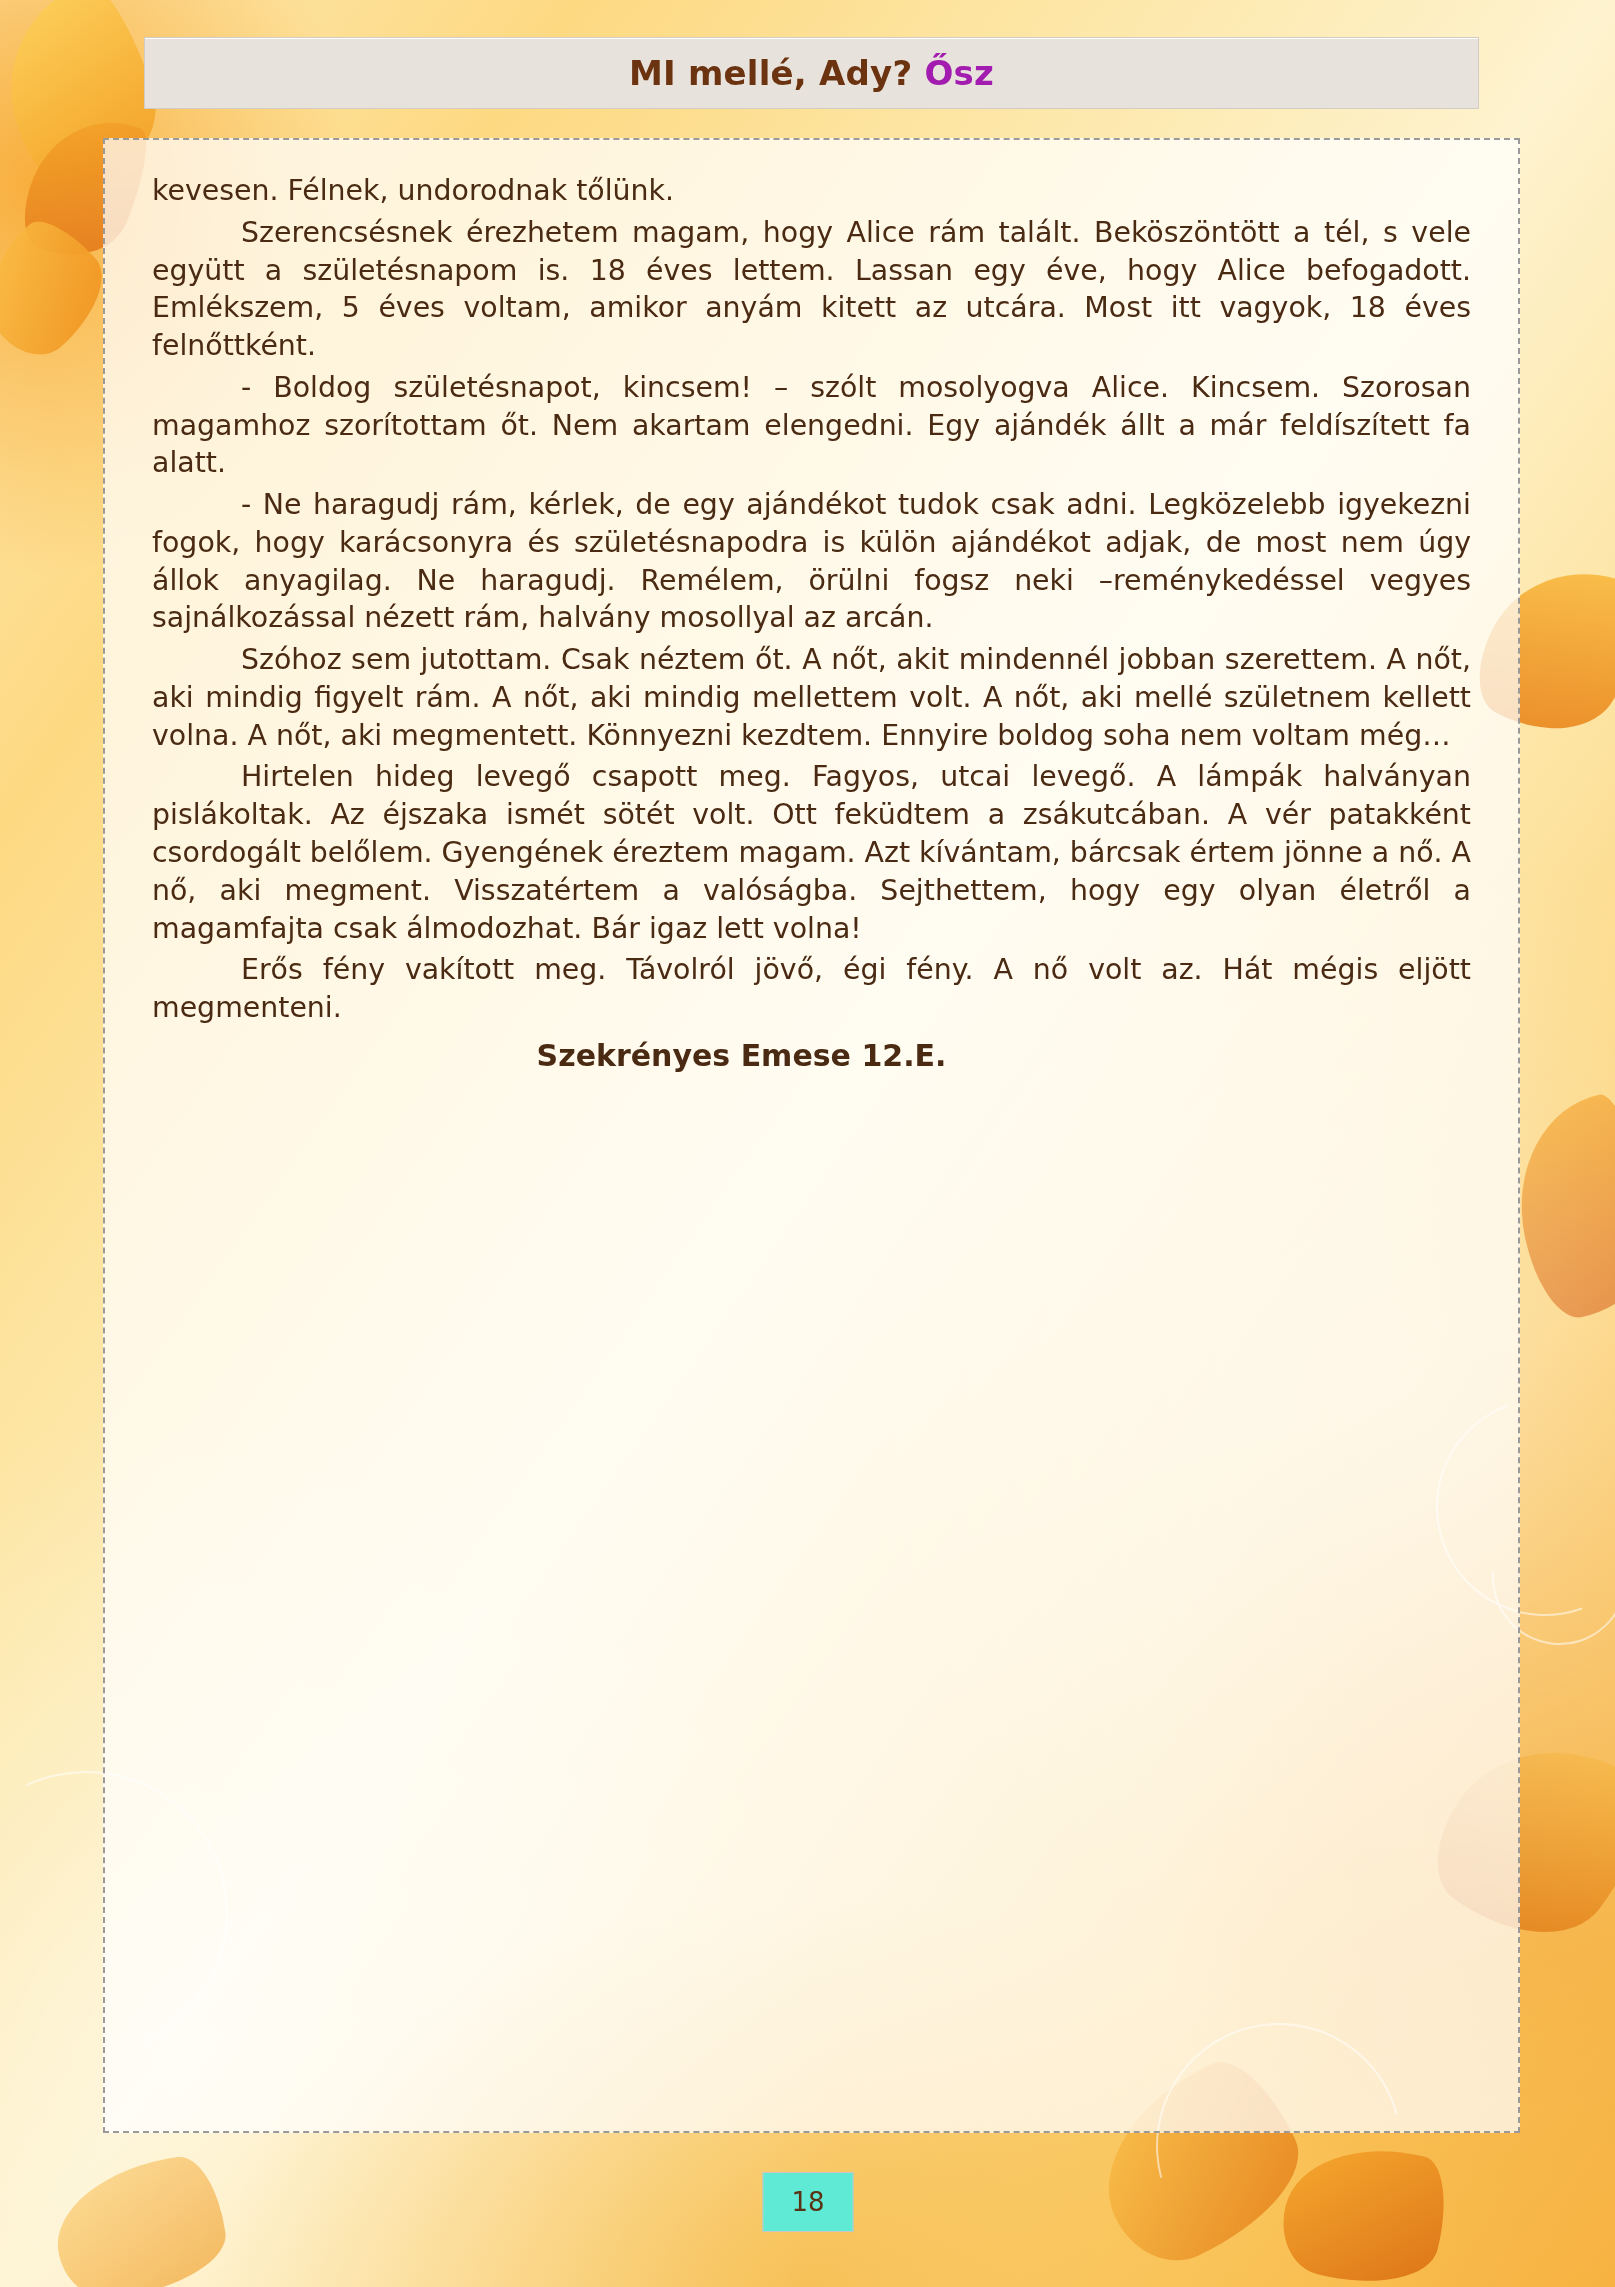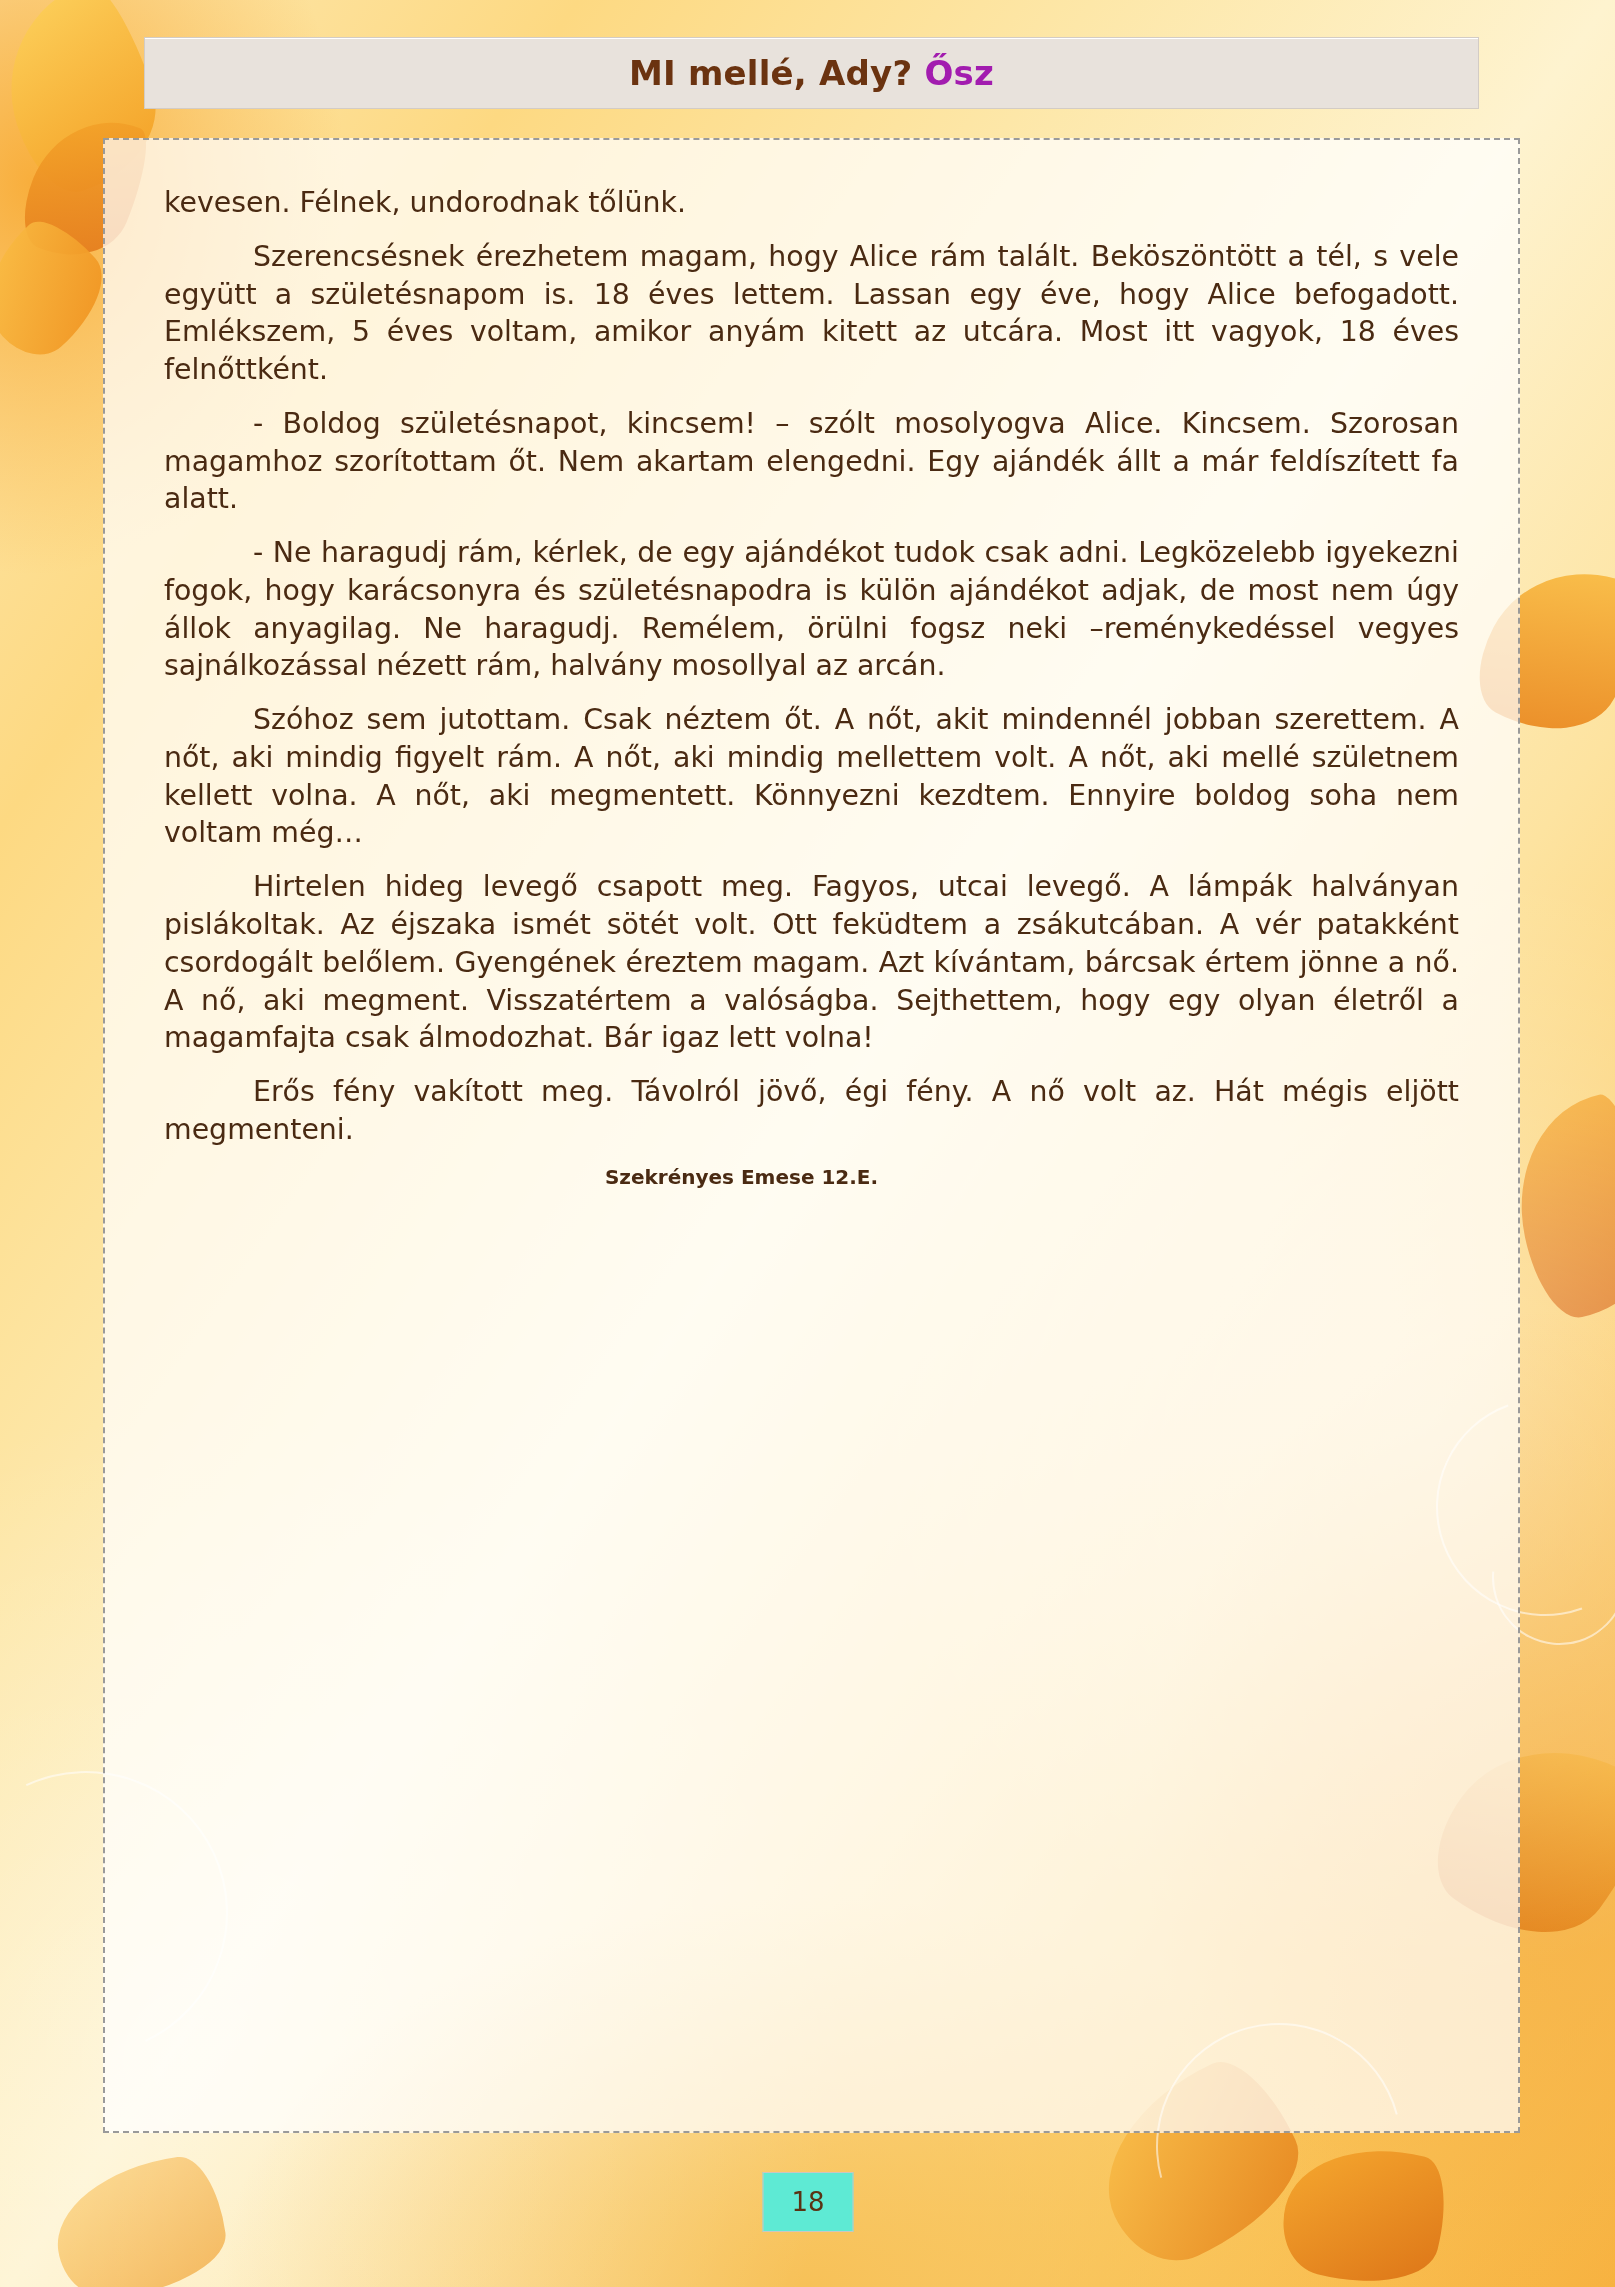--- a/index.html
+++ b/index.html
@@ -98,28 +98,28 @@
   .body-text {
     font-family: "DejaVu Sans", sans-serif;
     font-size: 28.4px;
     line-height: 1.33;
     color: #4a2a12;
     text-align: justify;
     text-justify: inter-word;
     margin: 0;
   }
   .body-text p {
-    margin: 16px;
+    margin: 4px;
   }
   .body-text p.indent {
     text-indent: 89px;
   }
   .signature {
     font-family: "DejaVu Sans", sans-serif;
-    font-size: 20px;
+    font-size: 30px;
     font-weight: bold;
     color: #4a2a12;
     text-align: center;
     margin-top: 11.2px;
     padding-right: 140px;
   }
 
   
   .page-number {
     position: absolute;

